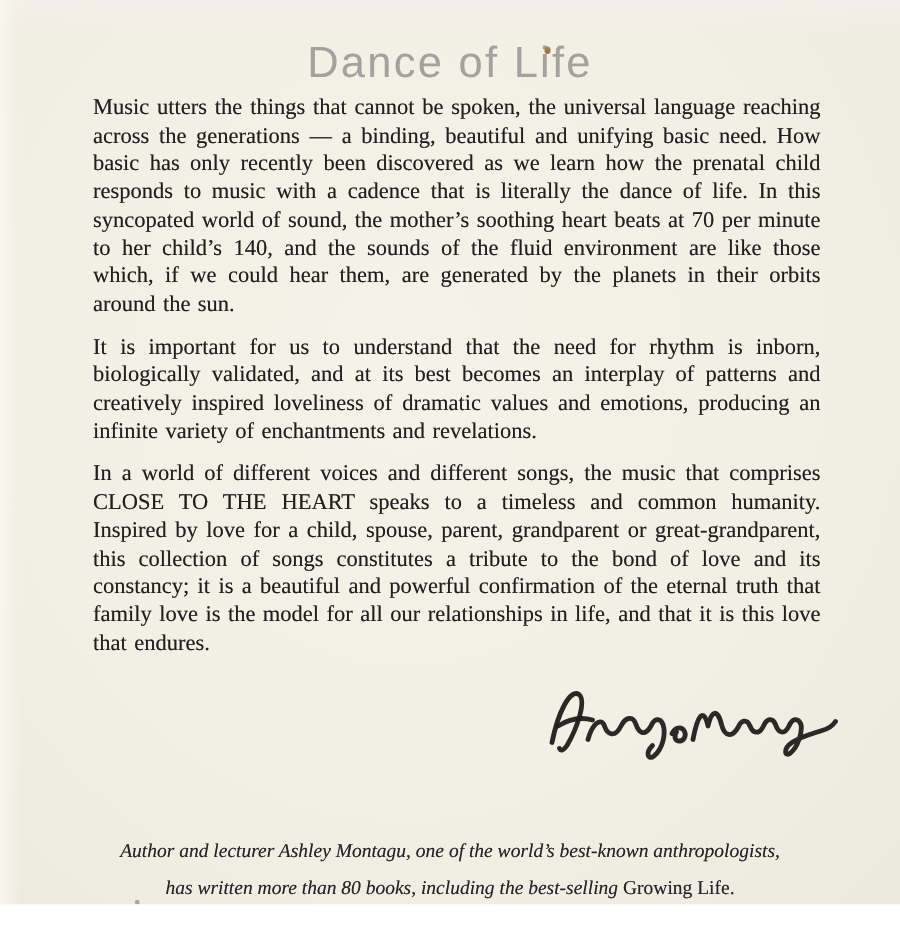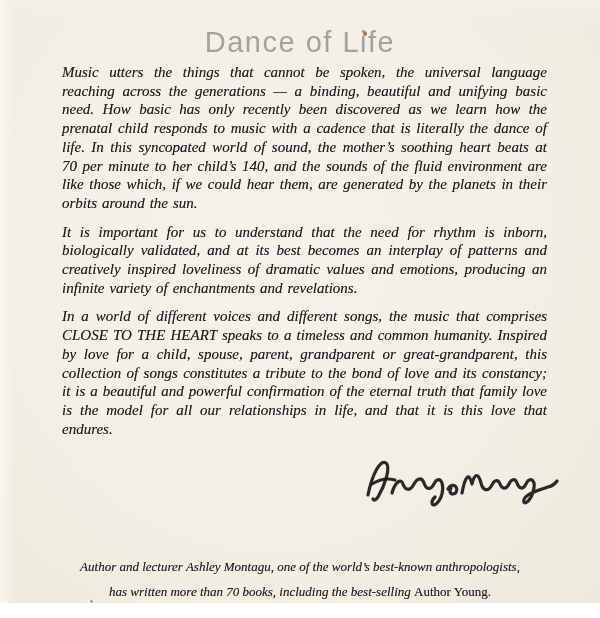--- a/index.html
+++ b/index.html
@@ -35,21 +35,21 @@
   }
   .body-text{
     position:absolute;
     top:63px;left:62px;right:53px;
     font-size:15px;
     line-height:18.7px;
     text-align:justify;
     word-spacing:1.2px;
     text-shadow:0 0 0.4px rgba(32,30,31,0.55);
   }
-  .body-text p{margin:0 0 10px 0;font-style:italic;}
+  .body-text p{margin:0 0 10px 0;}
   .signature{
     position:absolute;
     top:451px;left:362px;
     width:200px;height:58px;
   }
   .signature svg path{
     fill:none;
     stroke:#1b1a1a;
     stroke-width:3.2;
     stroke-linecap:round;
@@ -98,19 +98,19 @@
       <path d="M86 38 C88 34 92 33 94 36 C96 39 94 43 91 43 C88 43 87 40 89 37"></path>
       <path d="M100 42 C103 26 107 20 110 33 C112 24 116 20 119 32 C121 40 126 41 130 34 C132 29 136 28 138 33 C140 38 144 39 147 33 C149 28 153 27 155 32 C157 38 161 39 164 33 C166 28 170 27 172 32 C173 37 170 47 165 51 C161 54 160 48 166 44 C172 40 180 38 186 36 C190 35 193 33 195 30"></path>
     </svg>
   </div>
 
   <div class="footer">
     <div>
       <span class="it">Author and lecturer Ashley Montagu, one of the world’s best-known anthropologists,</span>
     </div>
     <div>
-      <span class="it">has written more than 70 books, including the best-selling </span><span class="rm">Author Young.</span>
+      <span class="it">has written more than 80 books, including the best-selling </span><span class="rm">Growing Life.</span>
     </div>
   </div>
 
   <div class="speck"></div>
 
 </div>
 
 </body></html>

